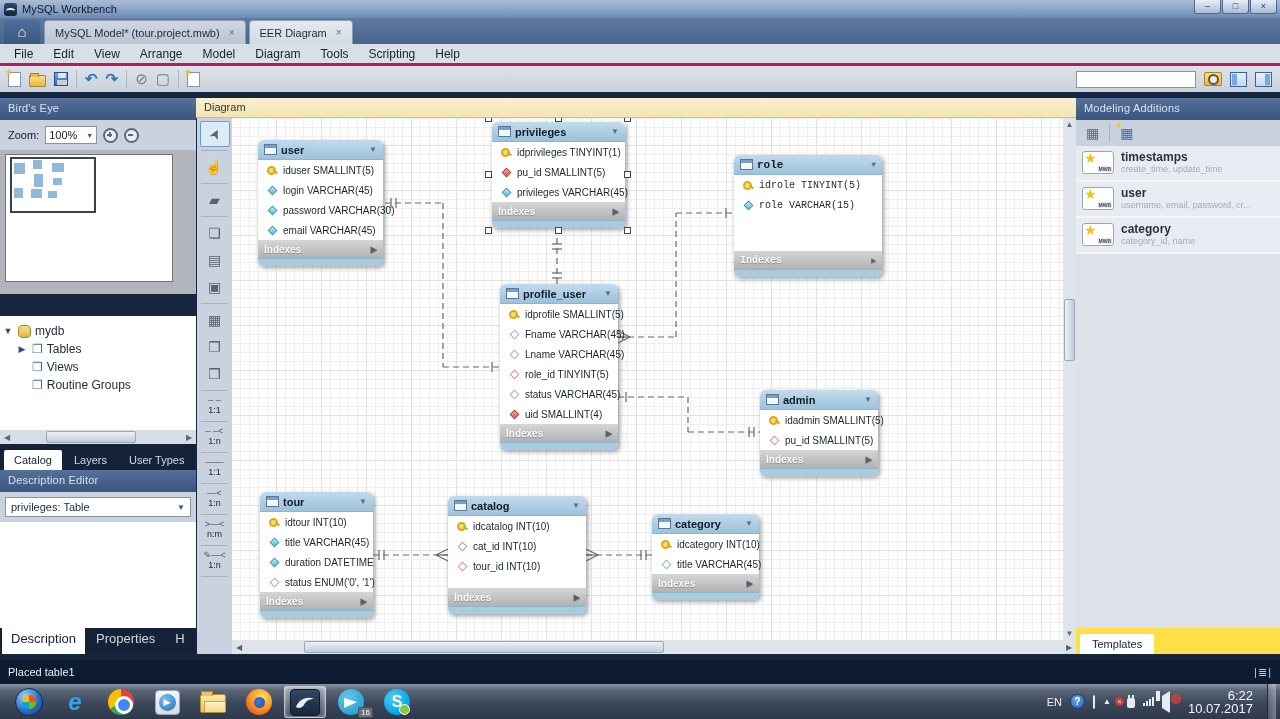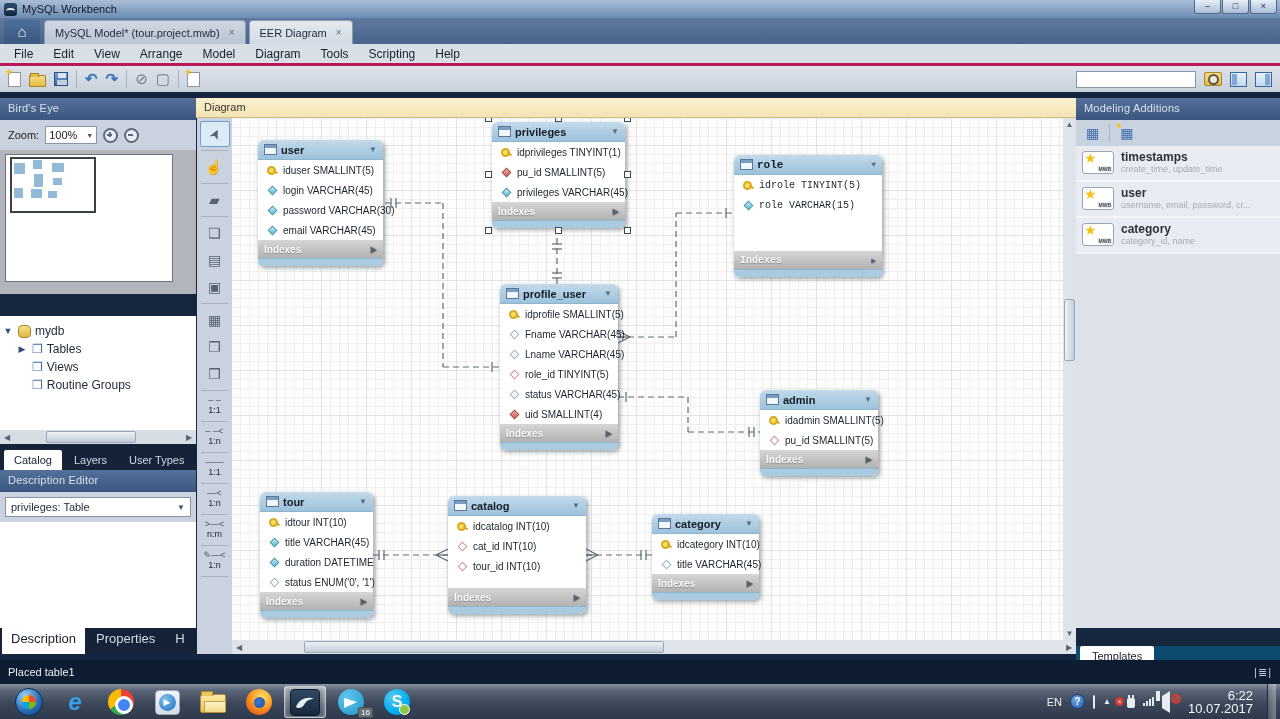--- a/index.html
+++ b/index.html
@@ -126,21 +126,21 @@
 #ma-tools{position:absolute;left:0;top:28px;width:204px;height:26px;background:#c9d3e0;display:flex;align-items:center;gap:10px;padding:0 10px}
 .ma-tico{color:#3f6db0;font-size:14px;position:relative}
 .ma-tico .st{position:absolute;left:-5px;top:-4px;color:#f4c21c;font-size:8px}
 #ma-list{position:absolute;left:0;top:54px;width:204px;height:482px;background:#dde2ea}
 .mi{display:flex;gap:7px;padding:5px 6px;background:#e8ecf2;border-bottom:2px solid #f3f5f8;align-items:flex-start}
 .mi-ico{width:32px;height:23px;background:#fff;border:1px solid #9aa4b0;border-radius:3px;position:relative;flex:none}
 .mi-ico .st{position:absolute;left:1px;top:-2px;color:#f4c21c;font-size:14px}
 .mi-ico .mwb{position:absolute;right:1px;bottom:1px;font-size:5px;font-weight:bold;color:#3b4450;background:#e9edf2;padding:0 1px}
 .mi-name{font-weight:bold;font-size:12px;color:#2b323c;line-height:13px}
 .mi-desc{font-size:9px;color:#a4abb4;line-height:11px;white-space:nowrap;overflow:hidden;max-width:150px}
-#templates-bar{position:absolute;left:0;top:554px;width:204px;height:26px;background:#0c4a6e;display:flex;align-items:flex-start;padding-left:4px}
+#templates-bar{position:absolute;left:0;top:536px;width:204px;height:26px;background:#fde047;display:flex;align-items:flex-end;padding-left:4px}
 #templates-tab{background:#fff;color:#17202e;font-size:11px;padding:4px 12px;border-radius:2px 2px 0 0}
 
 #statusbar{position:absolute;left:0;top:660px;right:0;height:24px;background:#0e1c31;color:#e9eef5;font-size:11px;display:flex;align-items:center;padding:0 8px}
 #sb-right{margin-left:auto;color:#c3cddb;font-size:11px;letter-spacing:1px}
 
 #taskbar{position:absolute;left:0;top:684px;right:0;height:35px;background:linear-gradient(#8792a0 0%,#5a6678 18%,#3c4759 55%,#2e3a4c 100%);display:flex;align-items:center;padding-left:6px}
 .tb-app{width:42px;height:32px;margin:1px 2px 0 2px;display:flex;align-items:center;justify-content:center;border-radius:3px;position:relative}
 .tb-app.active{background:linear-gradient(rgba(255,255,255,.4),rgba(255,255,255,.12));border:1px solid rgba(255,255,255,.55);box-shadow:inset 0 0 4px rgba(255,255,255,.5)}
 .orb{width:28px;height:28px;border-radius:50%;background:radial-gradient(circle at 35% 28%,#9fd3f5,#2a70bd 55%,#0d3f7d);border:1px solid #0a2f5e;display:flex;align-items:center;justify-content:center}
 .orb-flag{width:14px;height:14px;border-radius:50%;background:conic-gradient(#f25022 0 25%,#7fba00 0 50%,#00a4ef 0 75%,#ffb900 0)}

